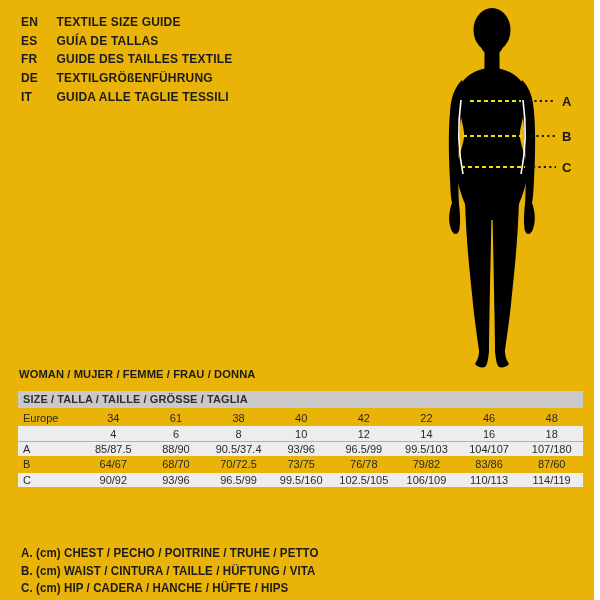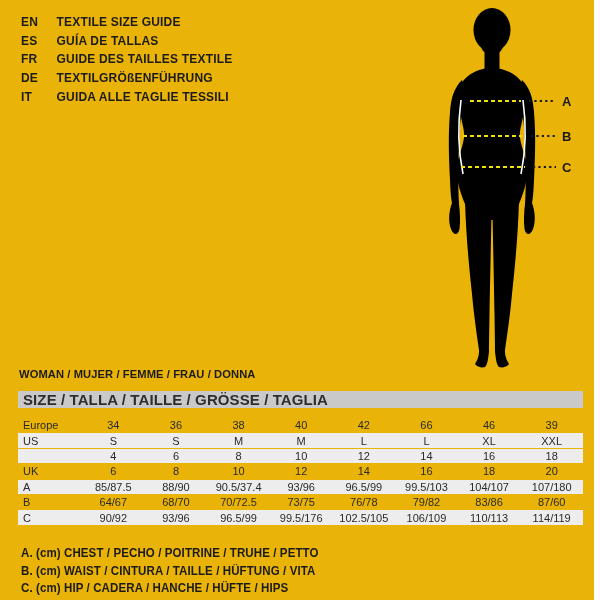--- a/index.html
+++ b/index.html
@@ -20,25 +20,25 @@
   .figure text{font-family:"Liberation Sans","DejaVu Sans",sans-serif;font-size:13px;font-weight:600;}
   
   .section-title{
     position:absolute;left:19px;top:368px;font-weight:bold;font-size:11.5px;
     letter-spacing:.1px;transform:scaleX(.97);transform-origin:left top;white-space:nowrap;
   }
   
   .size-table{position:absolute;left:18px;top:391px;width:565px;}
   .st-header{
     height:17px;line-height:17px;background:#c9c9c9;color:#2e2e2e;
-    font-weight:bold;font-size:15px;padding-left:5px;letter-spacing:.1px;
+    font-weight:bold;font-size:11px;padding-left:5px;letter-spacing:.1px;
   }
   .size-table table{
     width:100%;border-collapse:separate;border-spacing:0 1px;table-layout:fixed;
-    margin-top:9px;font-size:11px;color:#2a2a2a;
+    margin-top:2px;font-size:11px;color:#2a2a2a;
   }
   .size-table td{height:14.4px;text-align:center;padding:0;white-space:nowrap;}
   .size-table td.label{text-align:left;padding-left:5px;}
   .size-table col.c-label{width:64px;}
   .size-table tr.shaded td{background:#ededed;}
   
   .notes{
     position:absolute;left:21px;top:545px;
     transform:scaleX(.96);transform-origin:left top;
   }
@@ -145,61 +145,39 @@
           <col>
           <col>
           <col>
           <col>
           <col>
       </colgroup>
       <tbody id="size-table-body">
           <tr>
             <td class="label">Europe</td>
             <td>34</td>
-            <td>36</td>
+            <td>61</td>
             <td>38</td>
             <td>40</td>
             <td>42</td>
-            <td>66</td>
+            <td>22</td>
             <td>46</td>
-            <td>39</td>
-          </tr>
-          <tr class="shaded">
-            <td class="label">US</td>
-            <td>S</td>
-            <td>S</td>
-            <td>M</td>
-            <td>M</td>
-            <td>L</td>
-            <td>L</td>
-            <td>XL</td>
-            <td>XXL</td>
+            <td>48</td>
           </tr>
           <tr class="shaded">
             <td class="label"></td>
             <td>4</td>
             <td>6</td>
             <td>8</td>
             <td>10</td>
             <td>12</td>
             <td>14</td>
             <td>16</td>
             <td>18</td>
           </tr>
-          <tr>
-            <td class="label">UK</td>
-            <td>6</td>
-            <td>8</td>
-            <td>10</td>
-            <td>12</td>
-            <td>14</td>
-            <td>16</td>
-            <td>18</td>
-            <td>20</td>
-          </tr>
           <tr class="shaded">
             <td class="label">A</td>
             <td>85/87.5</td>
             <td>88/90</td>
             <td>90.5/37.4</td>
             <td>93/96</td>
             <td>96.5/99</td>
             <td>99.5/103</td>
             <td>104/107</td>
             <td>107/180</td>
@@ -213,21 +191,21 @@
             <td>76/78</td>
             <td>79/82</td>
             <td>83/86</td>
             <td>87/60</td>
           </tr>
           <tr class="shaded">
             <td class="label">C</td>
             <td>90/92</td>
             <td>93/96</td>
             <td>96.5/99</td>
-            <td>99.5/176</td>
+            <td>99.5/160</td>
             <td>102.5/105</td>
             <td>106/109</td>
             <td>110/113</td>
             <td>114/119</td>
           </tr>
         </tbody>
     </table>
   </div>
 
   <div class="notes" id="notes-block">

